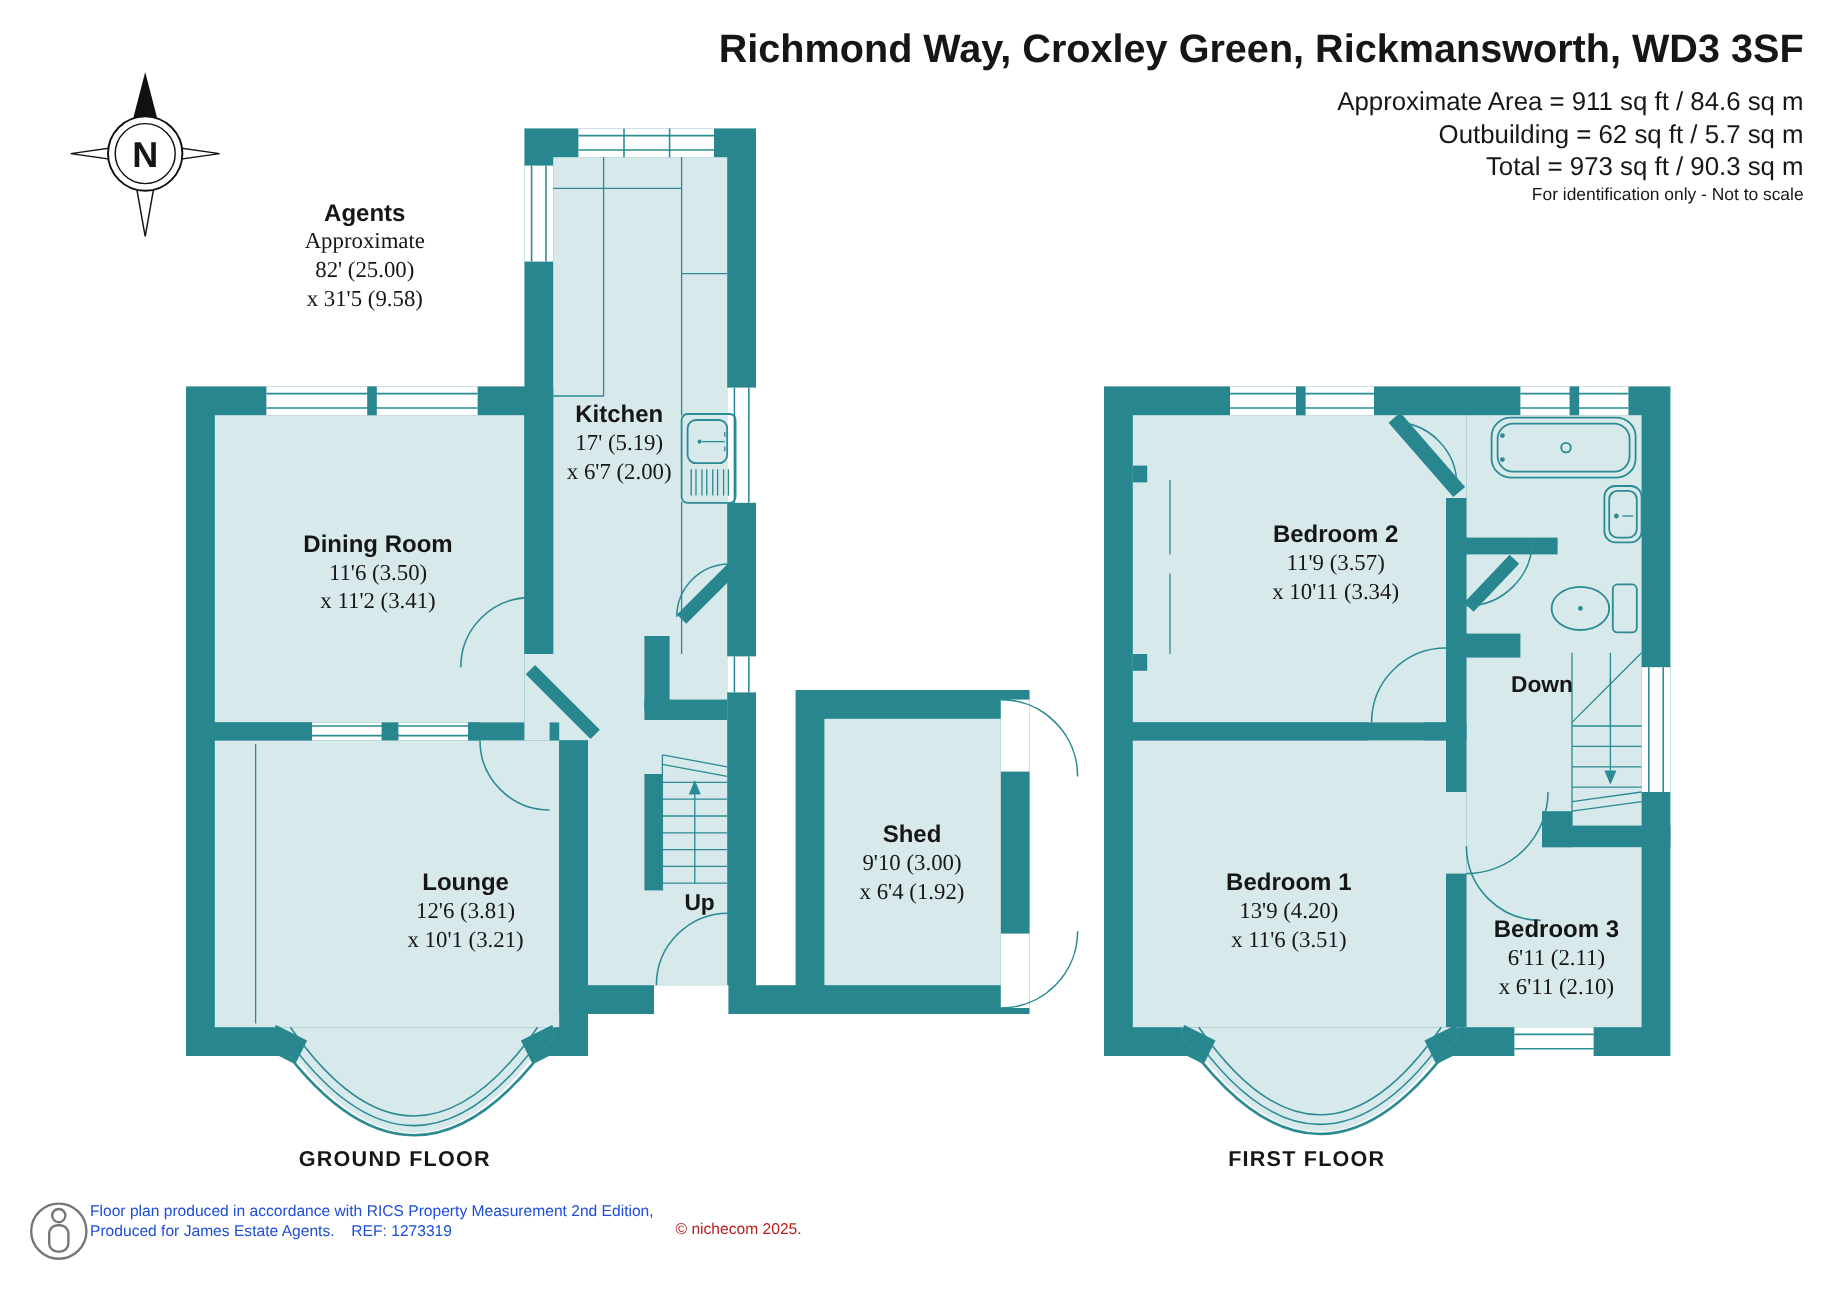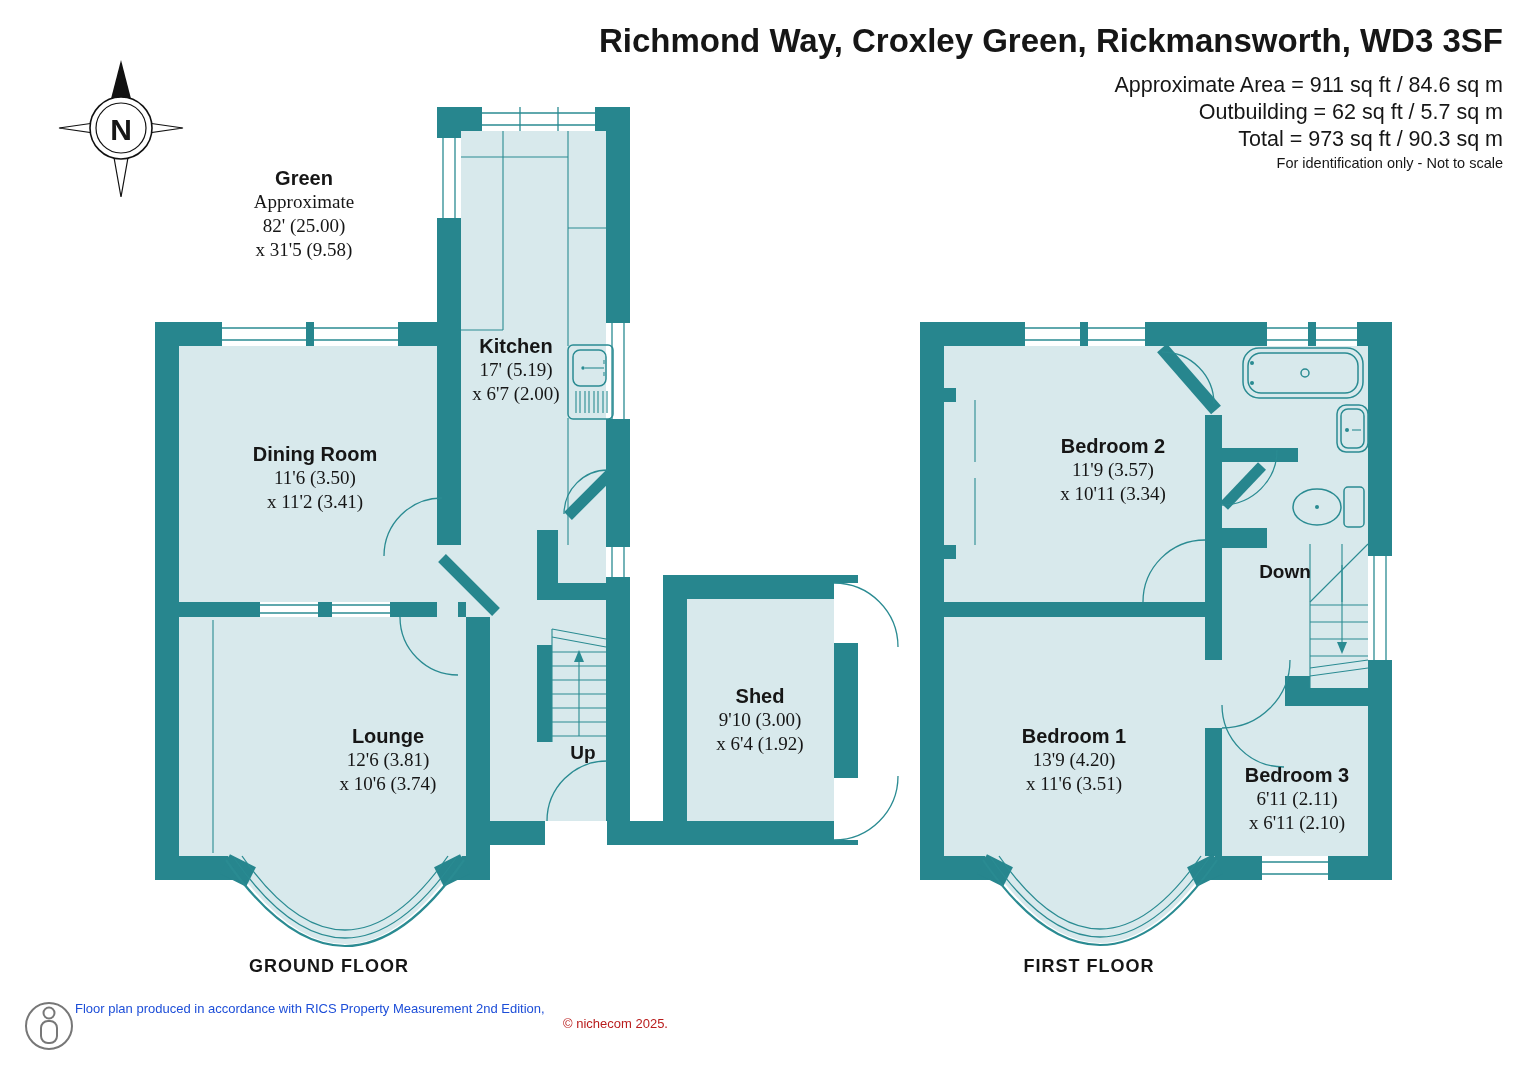--- a/index.html
+++ b/index.html
@@ -280,42 +280,42 @@
 <div class="arealines">
   <div>Approximate Area = 911 sq ft / 84.6 sq m</div>
   <div>Outbuilding = 62 sq ft / 5.7 sq m</div>
   <div>Total = 973 sq ft / 90.3 sq m</div>
 </div>
 <div class="disclaimer">For identification only - Not to scale</div>
 
 <div class="lbl north-label" style="left:121px;top:130px;">N</div>
 
 <div class="lbl" style="left:304px;top:214px;">
-  <div class="rname">Green</div>
+  <div class="rname">Agents</div>
   <div class="rdim">Approximate</div>
   <div class="rdim">82' (25.00)</div>
   <div class="rdim">x 31'5 (9.58)</div>
 </div>
 
 <div class="lbl" style="left:516px;top:370px;">
   <div class="rname">Kitchen</div>
   <div class="rdim">17' (5.19)</div>
   <div class="rdim">x 6'7 (2.00)</div>
 </div>
 
 <div class="lbl" style="left:315px;top:478px;">
   <div class="rname">Dining Room</div>
   <div class="rdim">11'6 (3.50)</div>
   <div class="rdim">x 11'2 (3.41)</div>
 </div>
 
 <div class="lbl" style="left:388px;top:760px;">
   <div class="rname">Lounge</div>
   <div class="rdim">12'6 (3.81)</div>
-  <div class="rdim">x 10'6 (3.74)</div>
+  <div class="rdim">x 10'1 (3.21)</div>
 </div>
 
 <div class="lbl" style="left:760px;top:720px;text-align:center;">
   <div class="rname">Shed</div>
   <div class="rdim">9'10 (3.00)</div>
   <div class="rdim">x 6'4 (1.92)</div>
 </div>
 
 <div class="lbl stair-label" style="left:583px;top:753px;text-align:right;">Up</div>
 <div class="lbl floor-label" style="left:329px;top:966px;">GROUND FLOOR</div>
@@ -336,14 +336,17 @@
   <div class="rname">Bedroom 3</div>
   <div class="rdim">6'11 (2.11)</div>
   <div class="rdim">x 6'11 (2.10)</div>
 </div>
 
 <div class="lbl stair-label" style="left:1285px;top:572px;">Down</div>
 <div class="lbl floor-label" style="left:1089px;top:966px;">FIRST FLOOR</div>
 
 <div class="footer">
   <div>Floor plan produced in accordance with RICS Property Measurement 2nd Edition,</div>
+  <div>
+    <span>Produced for James Estate Agents.</span><span class="ref-gap">REF: 1273319</span>
+  </div>
 </div>
 <div class="copyright">© nichecom 2025.</div>
 
 </body></html>

